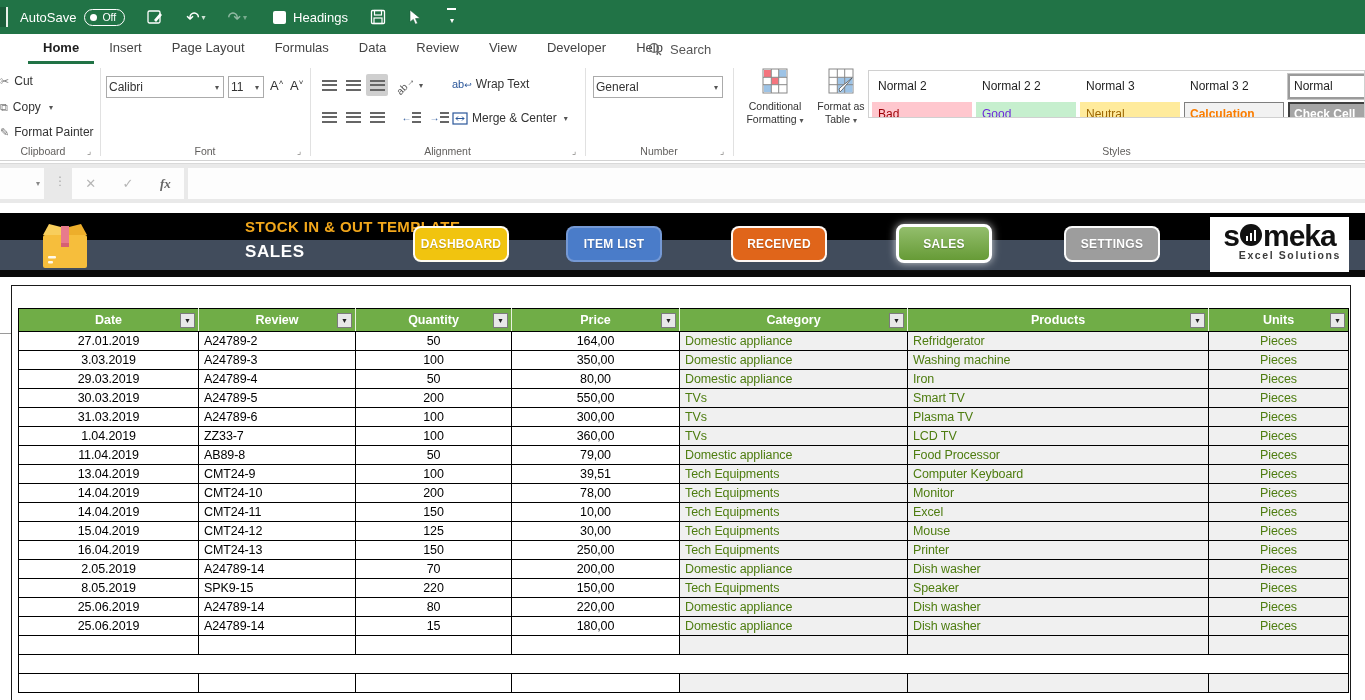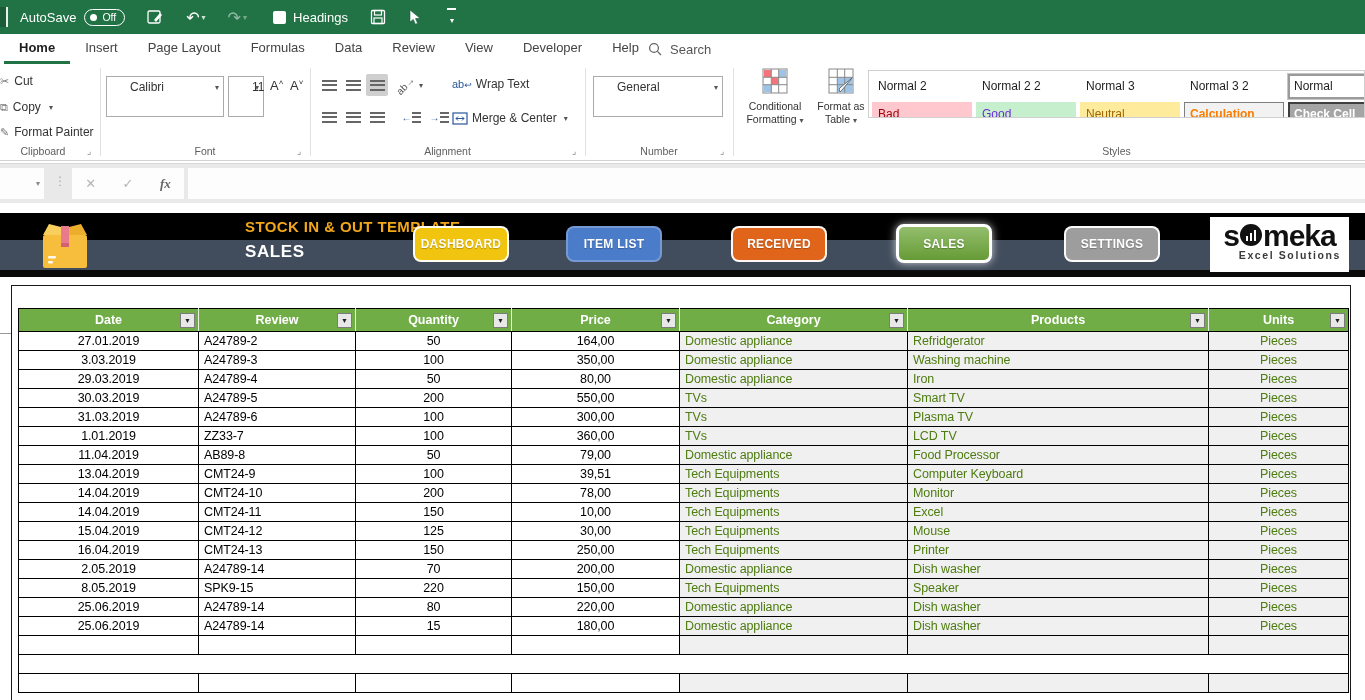--- a/index.html
+++ b/index.html
@@ -20,43 +20,43 @@
   .tiny-caret { font-size:8px; color:#cfe3d6; }
   .dim { opacity:.5; }
   .hd-check { width:13px; height:13px; background:#fff; border-radius:2px; margin-left:26px; }
   .hd-lbl { margin-left:7px; }
   .qat-custom { margin-left:24px; width:12px; text-align:center; }
   .qat-custom .bar { display:block; width:9px; height:1.5px; background:#fff; margin:0 auto 1px; }
   .qat-custom .chev { font-size:8px; line-height:5px; }
 
   
   .tabsrow { position:absolute; left:0; top:34px; width:1365px; height:30px; background:#fff; }
-  #ribbon-tabs { display:flex; align-items:flex-start; height:30px; padding-left:4px; }
+  #ribbon-tabs { display:flex; align-items:flex-start; height:30px; padding-left:4px;margin-left:24px; }
   .tab { padding:0 15px; font-size:13px; color:#444; height:30px; line-height:28px; cursor:pointer; }
   .tab.active { color:#1f1f1f; font-weight:bold; border-bottom:3px solid #217346; }
   .searchbox { position:absolute; left:648px; top:0; height:30px; display:flex; align-items:center;
                gap:8px; color:#555; font-size:13px; cursor:text; }
 
   
   .ribbon { position:absolute; left:0; top:64px; width:1365px; height:97px; background:#fff;
             border-bottom:1px solid #d2d2d2; font-size:12px; color:#333; }
   .vsep { position:absolute; top:4px; width:1px; height:88px; background:#e1e1e1; }
   .grp-lbl { position:absolute; bottom:3px; width:100%; text-align:center; font-size:10.5px; color:#605e5c; }
   .launcher { position:absolute; bottom:4px; right:4px; width:9px; height:9px; color:#8a8886;
               font-size:9px; line-height:9px; cursor:pointer; }
   .launcher::before { content:"⌟"; }
   .ddc { font-size:8px; color:#555; margin-left:3px; }
 
   .g-clip { position:absolute; left:-14px; top:0; width:114px; height:96px; }
   .clip-item { position:absolute; left:14px; display:flex; gap:5px; align-items:center; cursor:pointer; color:#333; }
   .ci-ic { color:#7a7a7a; font-size:11px; }
 
   .g-font { position:absolute; left:100px; top:0; width:210px; height:96px; }
-  .combo { position:absolute; height:41px; background:#fff; border:1px solid #ababab;
-           font-size:12px; line-height:21px; padding-left:23px; cursor:pointer; }
+  .combo { position:absolute; height:22px; background:#fff; border:1px solid #ababab;
+           font-size:12px; line-height:21px; padding-left:2px; cursor:pointer; }
   .combo .car { position:absolute; right:4px; top:0; font-size:8px; color:#555; }
   .fbtn { position:absolute; top:107px; font-size:13px; color:#333; cursor:pointer; }
   .fbtn-row1 { top:78px; }
 
   .g-align { position:absolute; left:310px; top:0; width:275px; height:96px; }
   .lines { display:inline-block; width:15px; height:11px;
            background:linear-gradient(#666 0 2px,transparent 2px 4.5px,#666 4.5px 6.5px,transparent 6.5px 9px,#666 9px 11px); }
   .ibox { position:absolute; width:22px; height:22px; display:flex; align-items:center;
           justify-content:center; cursor:pointer; }
   .ibox.sel { background:#cfcfcf; border-radius:2px; }
@@ -476,21 +476,21 @@
         <tr>
           <td class="sh-white al-center">31.03.2019</td>
           <td class="sh-white al-left">A24789-6</td>
           <td class="sh-white al-center">100</td>
           <td class="sh-white al-center">300,00</td>
           <td class="sh-gray al-left">TVs</td>
           <td class="sh-gray al-left">Plasma TV</td>
           <td class="sh-gray al-center">Pieces</td>
         </tr>
         <tr>
-          <td class="sh-white al-center">1.01.2019</td>
+          <td class="sh-white al-center">1.04.2019</td>
           <td class="sh-white al-left">ZZ33-7</td>
           <td class="sh-white al-center">100</td>
           <td class="sh-white al-center">360,00</td>
           <td class="sh-gray al-left">TVs</td>
           <td class="sh-gray al-left">LCD TV</td>
           <td class="sh-gray al-center">Pieces</td>
         </tr>
         <tr>
           <td class="sh-white al-center">11.04.2019</td>
           <td class="sh-white al-left">AB89-8</td>

